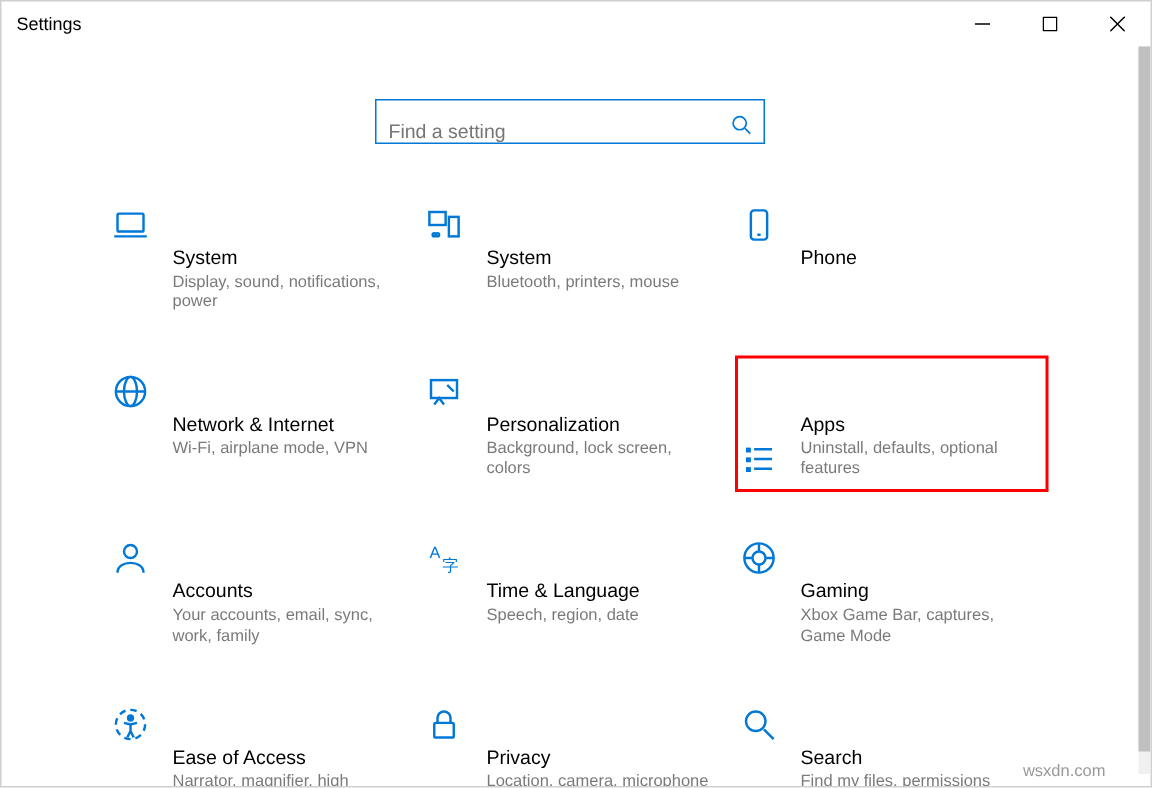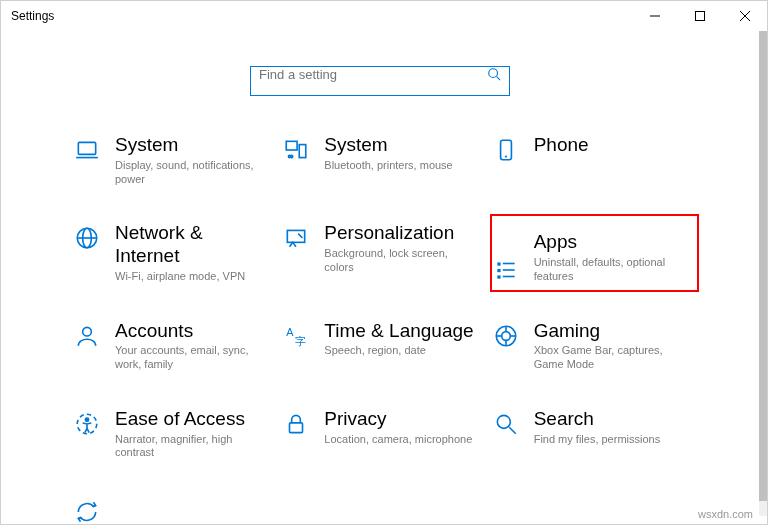--- a/index.html
+++ b/index.html
@@ -40,21 +40,21 @@
     display: flex;
     justify-content: center;
     margin-top: 35px;
     margin-bottom: 30px;
   }
   .searchbox {
     width: 260px;
     height: 30px;
     border: 1.5px solid #0078d7;
     display: flex;
-    align-items: flex-start;
+    align-items: flex-end;
     padding: 0 8px;
   }
   .searchbox input {
     flex: 1;
     border: none;
     outline: none;
     font-size: 13px;
     color: #666;
     background: transparent;
   }
@@ -83,23 +83,24 @@
     margin-right: 14px;
     margin-top: 2px;
     color: #0078d7;
     display: flex;
     align-items: center;
     justify-content: center;
   }
   .ticon svg { stroke: #0078d7; fill: none; stroke-width: 1.5; }
   .ttext { flex: 1; padding-right: 4px; }
   .ttitle {
-    font-size: 19px;
+    font-size: 13px;
     color: #000;
     line-height: 1.2;
+    margin-top: 30px;
   }
   .tdesc {
     font-size: 11px;
     color: #7a7a7a;
     line-height: 1.25;
     margin-top: 2px;
   }
   .scrollbar {
     position: absolute;
     right: 0;
@@ -111,21 +112,21 @@
   .scrollthumb {
     position: absolute;
     top: 0;
     width: 8px;
     height: 470px;
     background: #c0c0c0;
   }
   .watermark {
     position: absolute;
     bottom: 4px;
-    right: 14px;
+    right: 30px;
     font-size: 11px;
     color: #999;
   }
 </style>
 </head>
 <body>
 
 <div class="titlebar">
   <span>Settings</span>
   <div class="spacer"></div>

